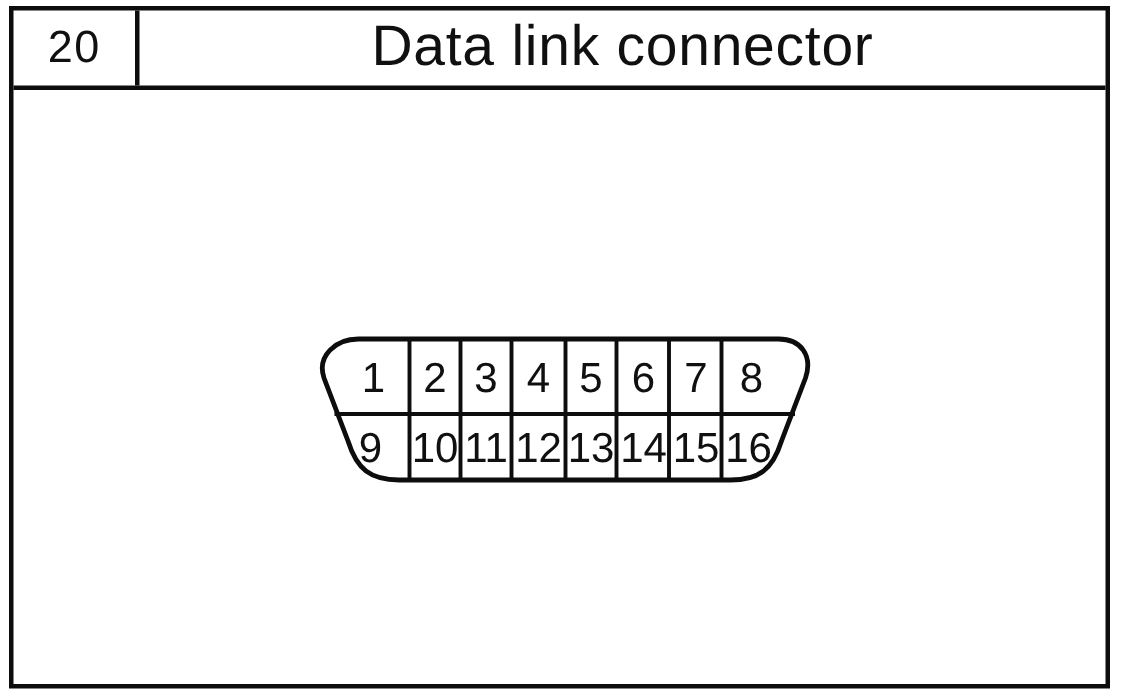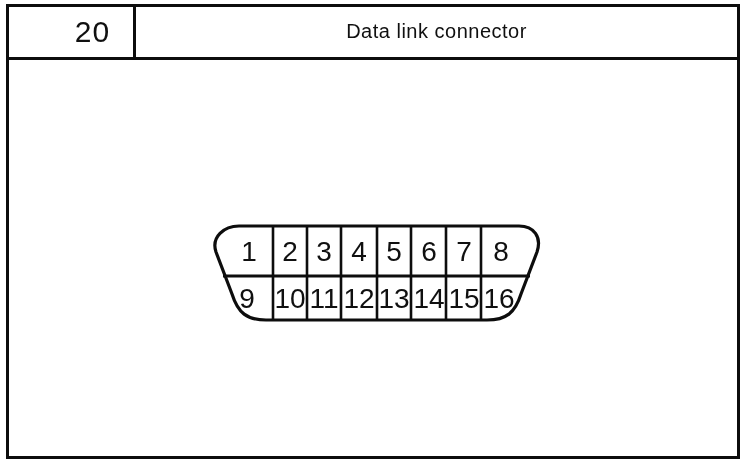--- a/index.html
+++ b/index.html
@@ -23,37 +23,36 @@
     height: 449px;
     border: 3px solid #0d0d0d;
     background: #ffffff;
     box-sizing: content-box;
   }
   .header {
     display: flex;
     align-items: stretch;
     height: 50px;
     border-bottom: 3px solid #0d0d0d;
-    padding-left: 43px;
   }
   .header-num {
     width: 81px;
     border-right: 3px solid #0d0d0d;
     display: flex;
     align-items: center;
     justify-content: center;
     font-size: 30px;
     letter-spacing: 1px;
   }
   .header-title {
     flex: 1;
     display: flex;
     align-items: center;
     justify-content: center;
-    font-size: 20px;
+    font-size: 38px;
     letter-spacing: 0.5px;
     padding-bottom: 2px;
   }
   .connector-svg {
     position: absolute;
     left: 195px;
     top: 205px;
   }
   .connector-svg text {
     font-family: "Liberation Sans", sans-serif;

